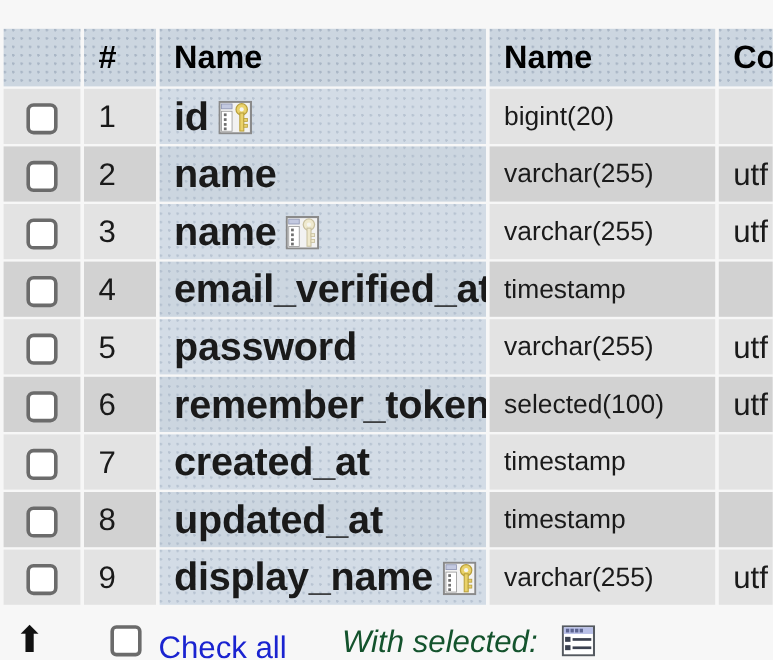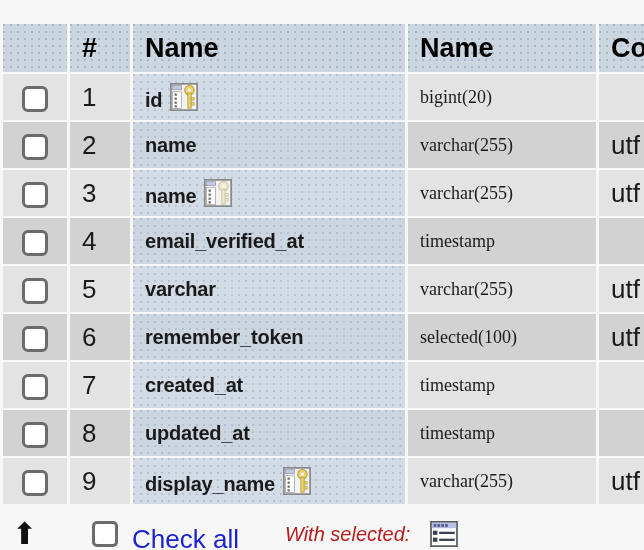--- a/index.html
+++ b/index.html
@@ -65,23 +65,23 @@
 
   
   tr.row-odd  td.col-name,
   tr.row-even td.col-name {
     background-color: #d3dce6;
     background-image: radial-gradient(circle at 1px 1px, rgba(150,165,185,.45) 1px, transparent 1.2px);
     background-size: 7px 7px;
   }
   tr.row-even td.col-name { background-color: #ccd6e0; }
 
-  td.col-name { font-weight: bold; font-size: 20px; letter-spacing: -0.2px; }
+  td.col-name { font-weight: bold; font-size: 33px; letter-spacing: -0.2px; }
   td.col-num  { font-size: 26px; }
-  td.col-type { font-size: 18px; font-family: Liberation Serif, serif; }
+  td.col-type { font-size: 22px; }
   td.col-coll { font-size: 26px; }
 
   
   .cb {
     display: inline-block;
     width: 26px;
     height: 26px;
     border: 3px solid #6b6b6b;
     border-radius: 6px;
     background: #ffffff;
@@ -135,22 +135,22 @@
   .link {
     color: #1a23d0;
     text-decoration: none;
     font-size: 26px;
     margin-top: 10px;
   }
   .with-selected {
     font-style: italic;
     margin-left: 46px;
     margin-right: 20px;
-    color: #b91c1c;
-    font-size: 20px;
+    color: #14532d;
+    font-size: 26px;
   }
   .browse-icon {
     display: inline-block;
     width: 28px;
     height: 26px;
     margin-right: 10px;
     vertical-align: -4px;
   }
 </style>
 </head>
@@ -226,21 +226,21 @@
         <tr class="row-even">
           <td class="col-check"><span class="cb"></span></td>
           <td class="col-num">4</td>
           <td class="col-name"><span>email_verified_at</span></td>
           <td class="col-type">timestamp</td>
           <td class="col-coll"></td>
         </tr>
         <tr class="row-odd">
           <td class="col-check"><span class="cb"></span></td>
           <td class="col-num">5</td>
-          <td class="col-name"><span>varchar</span></td>
+          <td class="col-name"><span>password</span></td>
           <td class="col-type">varchar(255)</td>
           <td class="col-coll">utf</td>
         </tr>
         <tr class="row-even">
           <td class="col-check"><span class="cb"></span></td>
           <td class="col-num">6</td>
           <td class="col-name"><span>remember_token</span></td>
           <td class="col-type">selected(100)</td>
           <td class="col-coll">utf</td>
         </tr>

